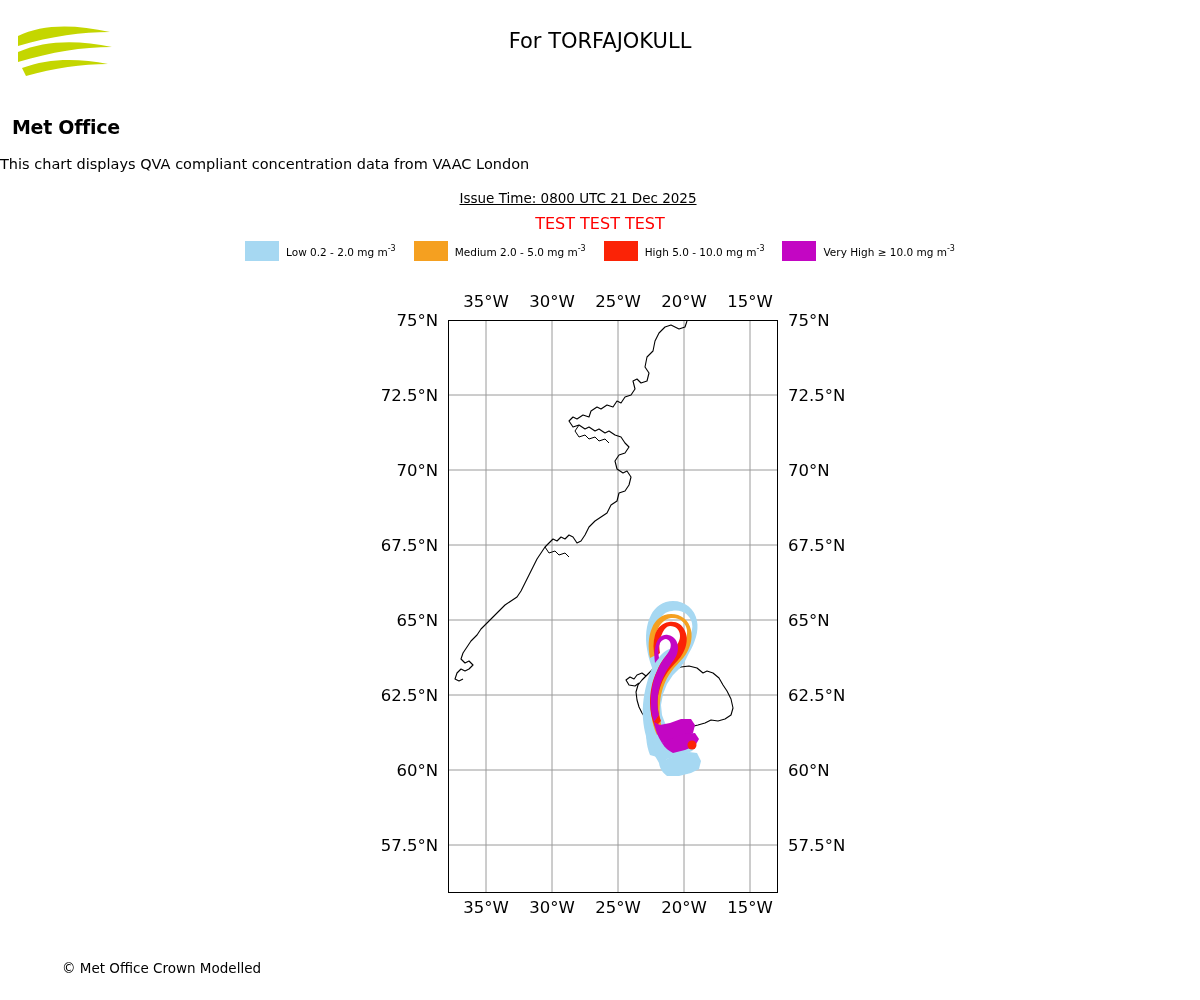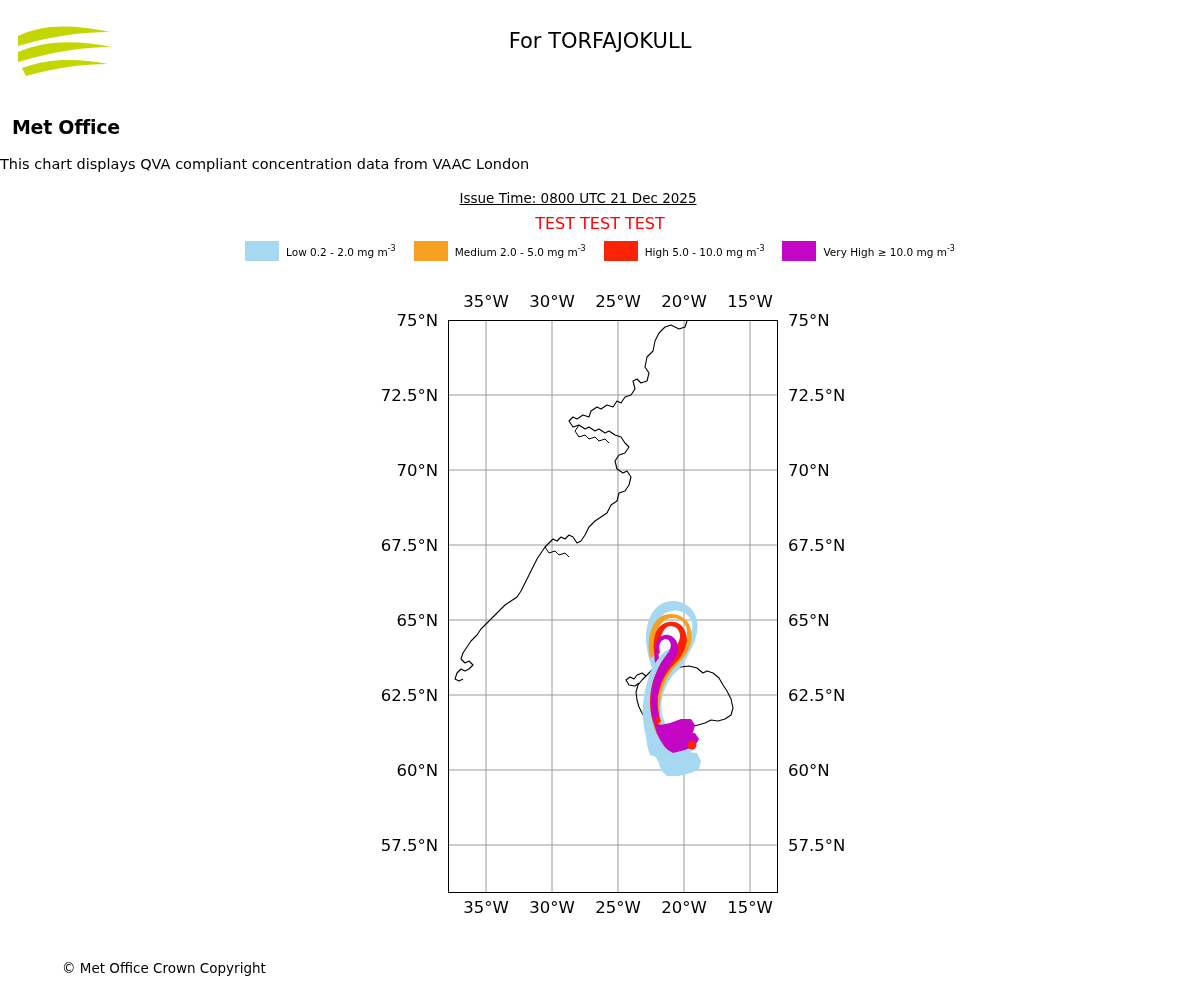--- a/index.html
+++ b/index.html
@@ -309,13 +309,13 @@
       </g>
 
       <g>
         <circle cx="243" cy="424" r="4.5" fill="#fb2306"></circle>
       </g>
 
     </svg>
   </div>
 </div>
 
-<div id="copyright">© Met Office Crown Copyright</div>
+<div id="copyright">© Met Office Crown Modelled</div>
 
 </body></html>

